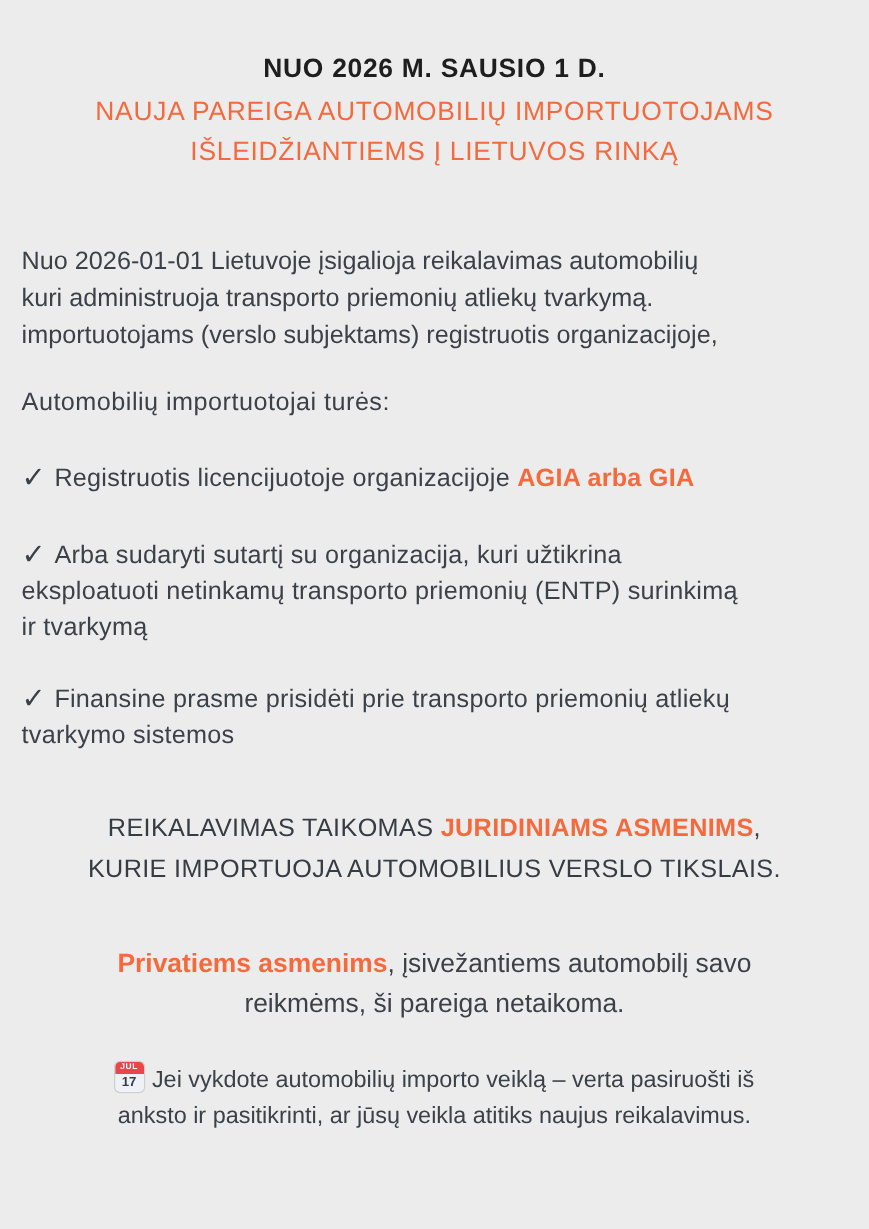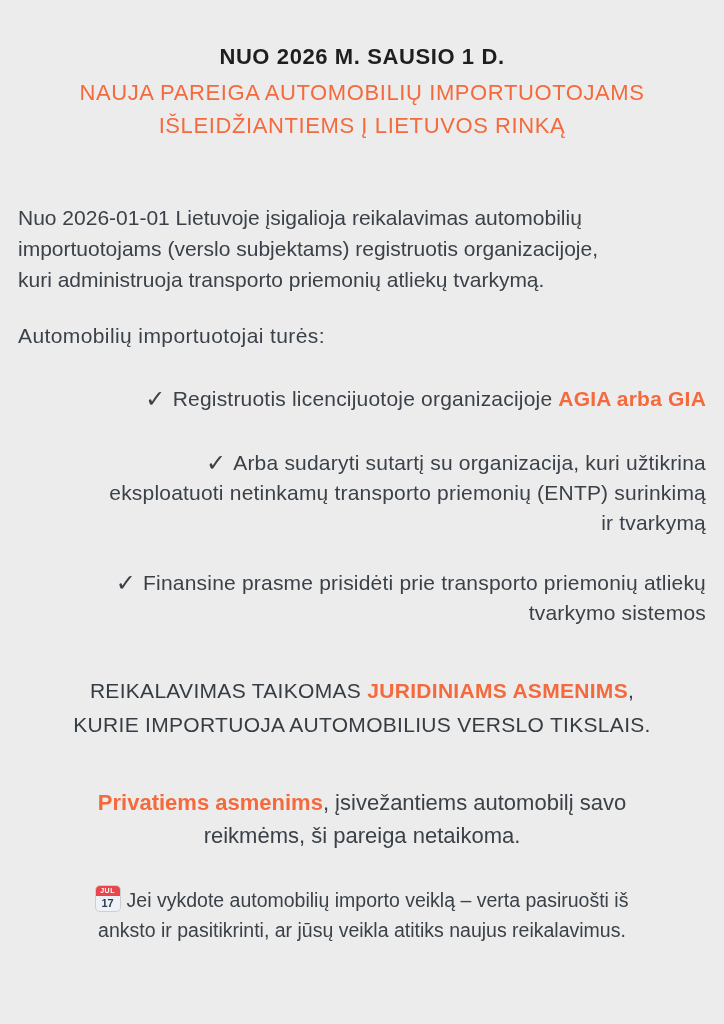--- a/index.html
+++ b/index.html
@@ -72,21 +72,20 @@
     color: #3B4148;
   }
 
   
   .bullet {
     margin: 33px 0 0 0;
     font-size: 21px;
     line-height: 30px;
     letter-spacing: 0.2px;
     color: #3B4148;
-    text-align: right;
   }
   .bullet.tight { margin-top: 29px; }
   .check {
     font-size: 24px;
     margin-right: 7px;
     position: relative; top: 1px;
     color: #3B4148;
   }
   .bline { display: block; }
   .hl { color: var(--accent); font-weight: 700; }
@@ -155,22 +154,22 @@
   <header>
     <h1 class="date-heading">NUO 2026 M. SAUSIO 1 D.</h1>
     <h2 class="main-title">
       <span class="tline">NAUJA PAREIGA AUTOMOBILIŲ IMPORTUOTOJAMS</span>
       <span class="tline">IŠLEIDŽIANTIEMS Į LIETUVOS RINKĄ</span>
     </h2>
   </header>
 
   <p class="intro">
     <span class="line">Nuo 2026-01-01 Lietuvoje įsigalioja reikalavimas automobilių</span>
+    <span class="line">kuri administruoja transporto priemonių atliekų tvarkymą.</span>
     <span class="line">importuotojams (verslo subjektams) registruotis organizacijoje,</span>
-    <span class="line">kuri administruoja transporto priemonių atliekų tvarkymą.</span>
   </p>
 
 
   <p class="lead">Automobilių importuotojai turės:</p>
 
   <p class="bullet">
     <span class="check">✓</span><span>Registruotis licencijuotoje organizacijoje </span><span class="hl">AGIA arba GIA</span>
   </p>
 
   <p class="bullet">

